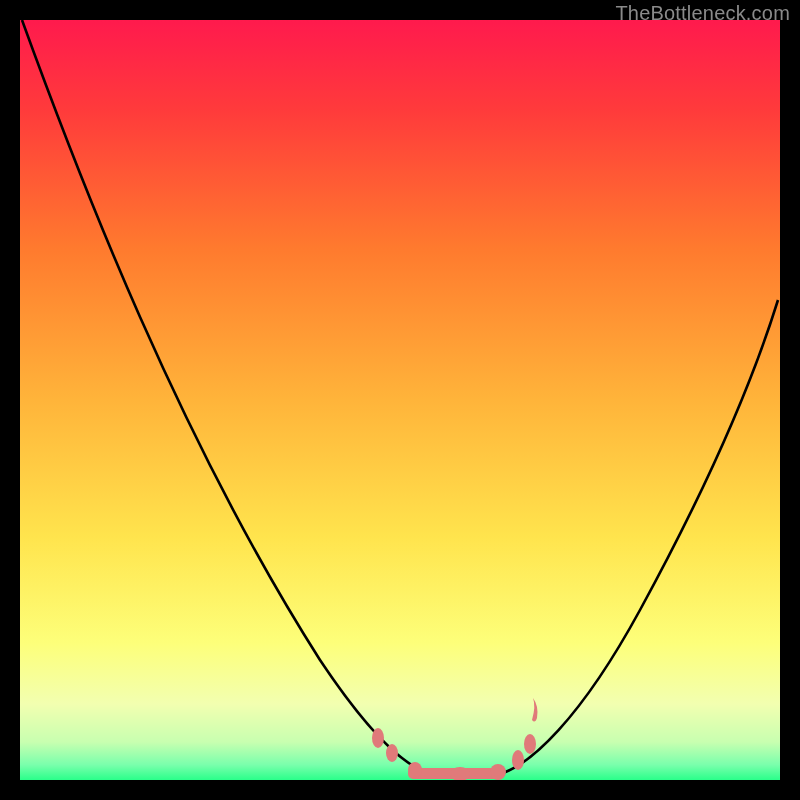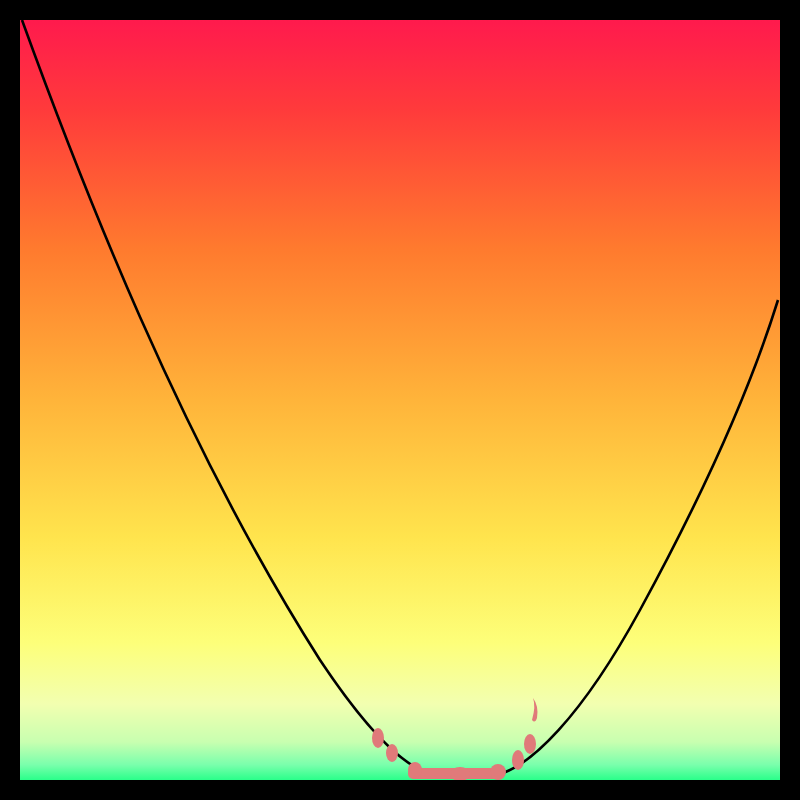--- a/index.html
+++ b/index.html
@@ -106,13 +106,14 @@
 
         <path d="M 512 700
                  q 4 -14 1 -22
                  q 6 8 4 20
                  q -2 6 -5 2 z" fill="#e07a7a"></path>
       </g>
     </svg>
 
   </div>
 
+  <div class="watermark">TheBottleneck.com</div>
 </div>
 
 </body></html>

